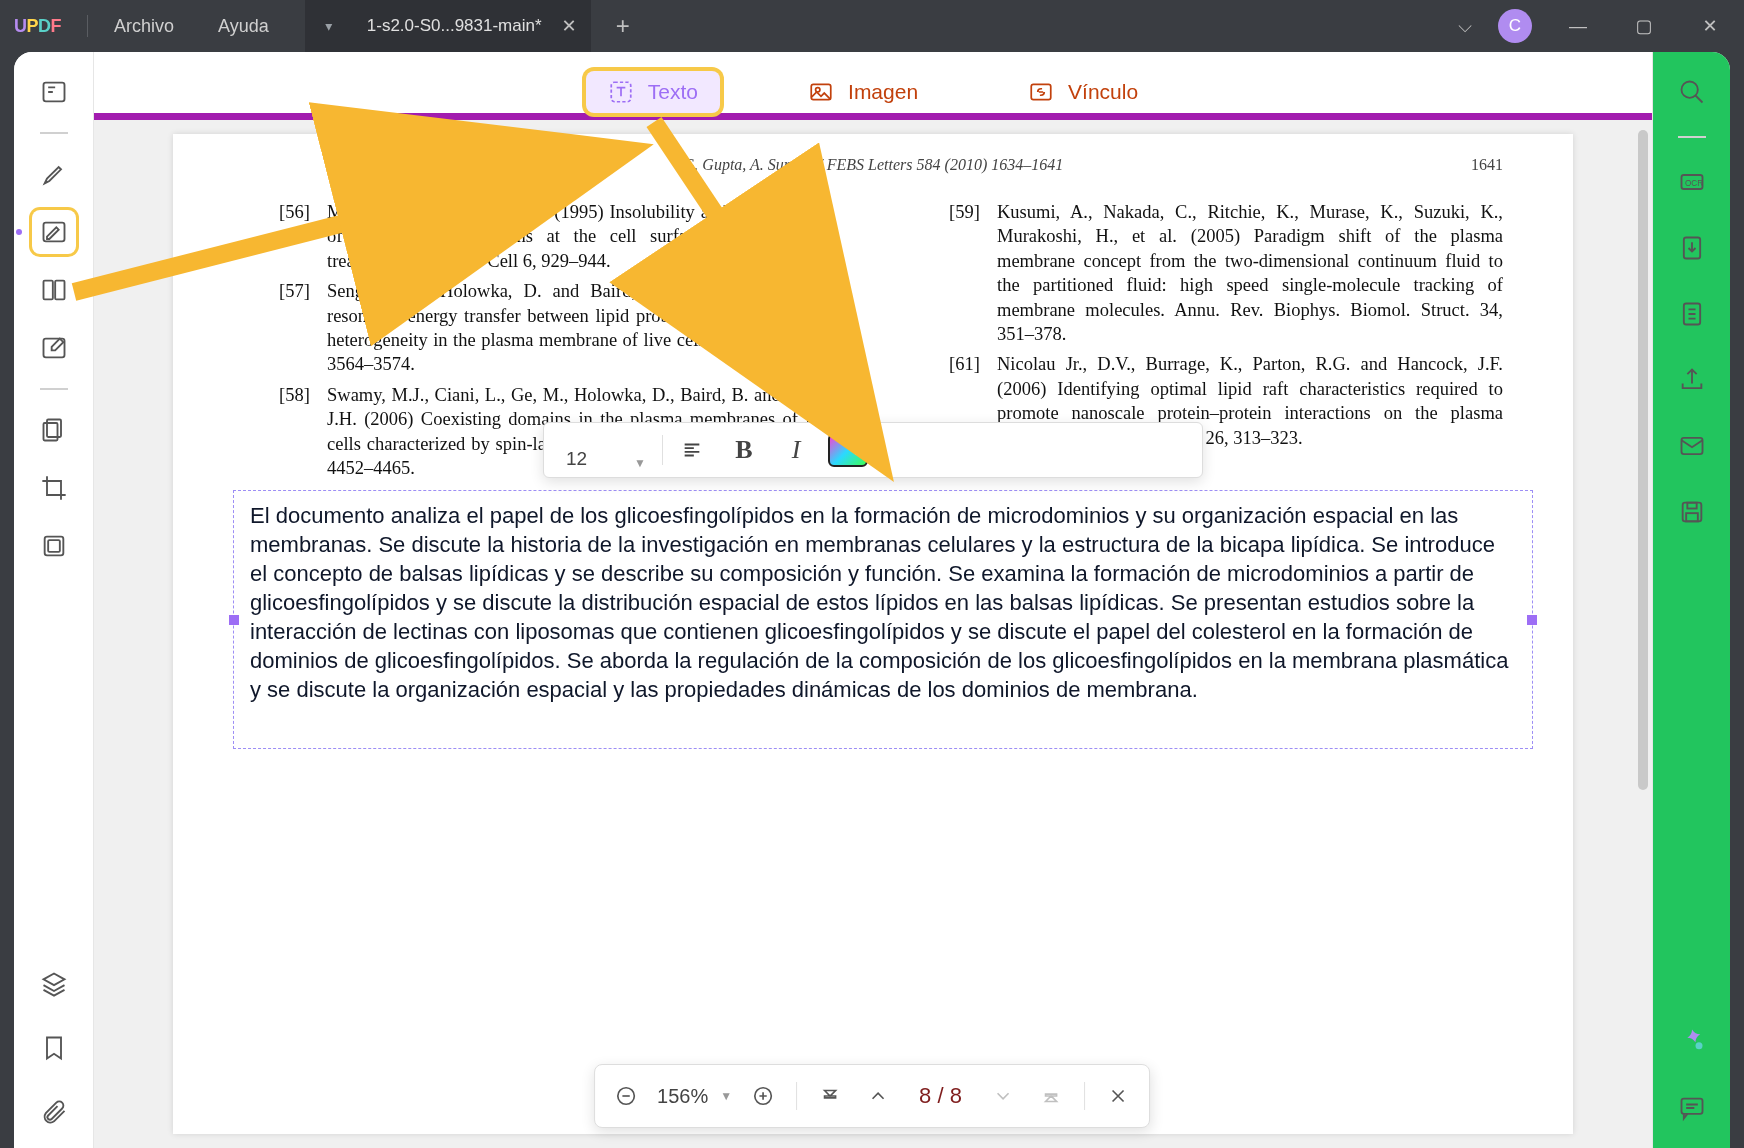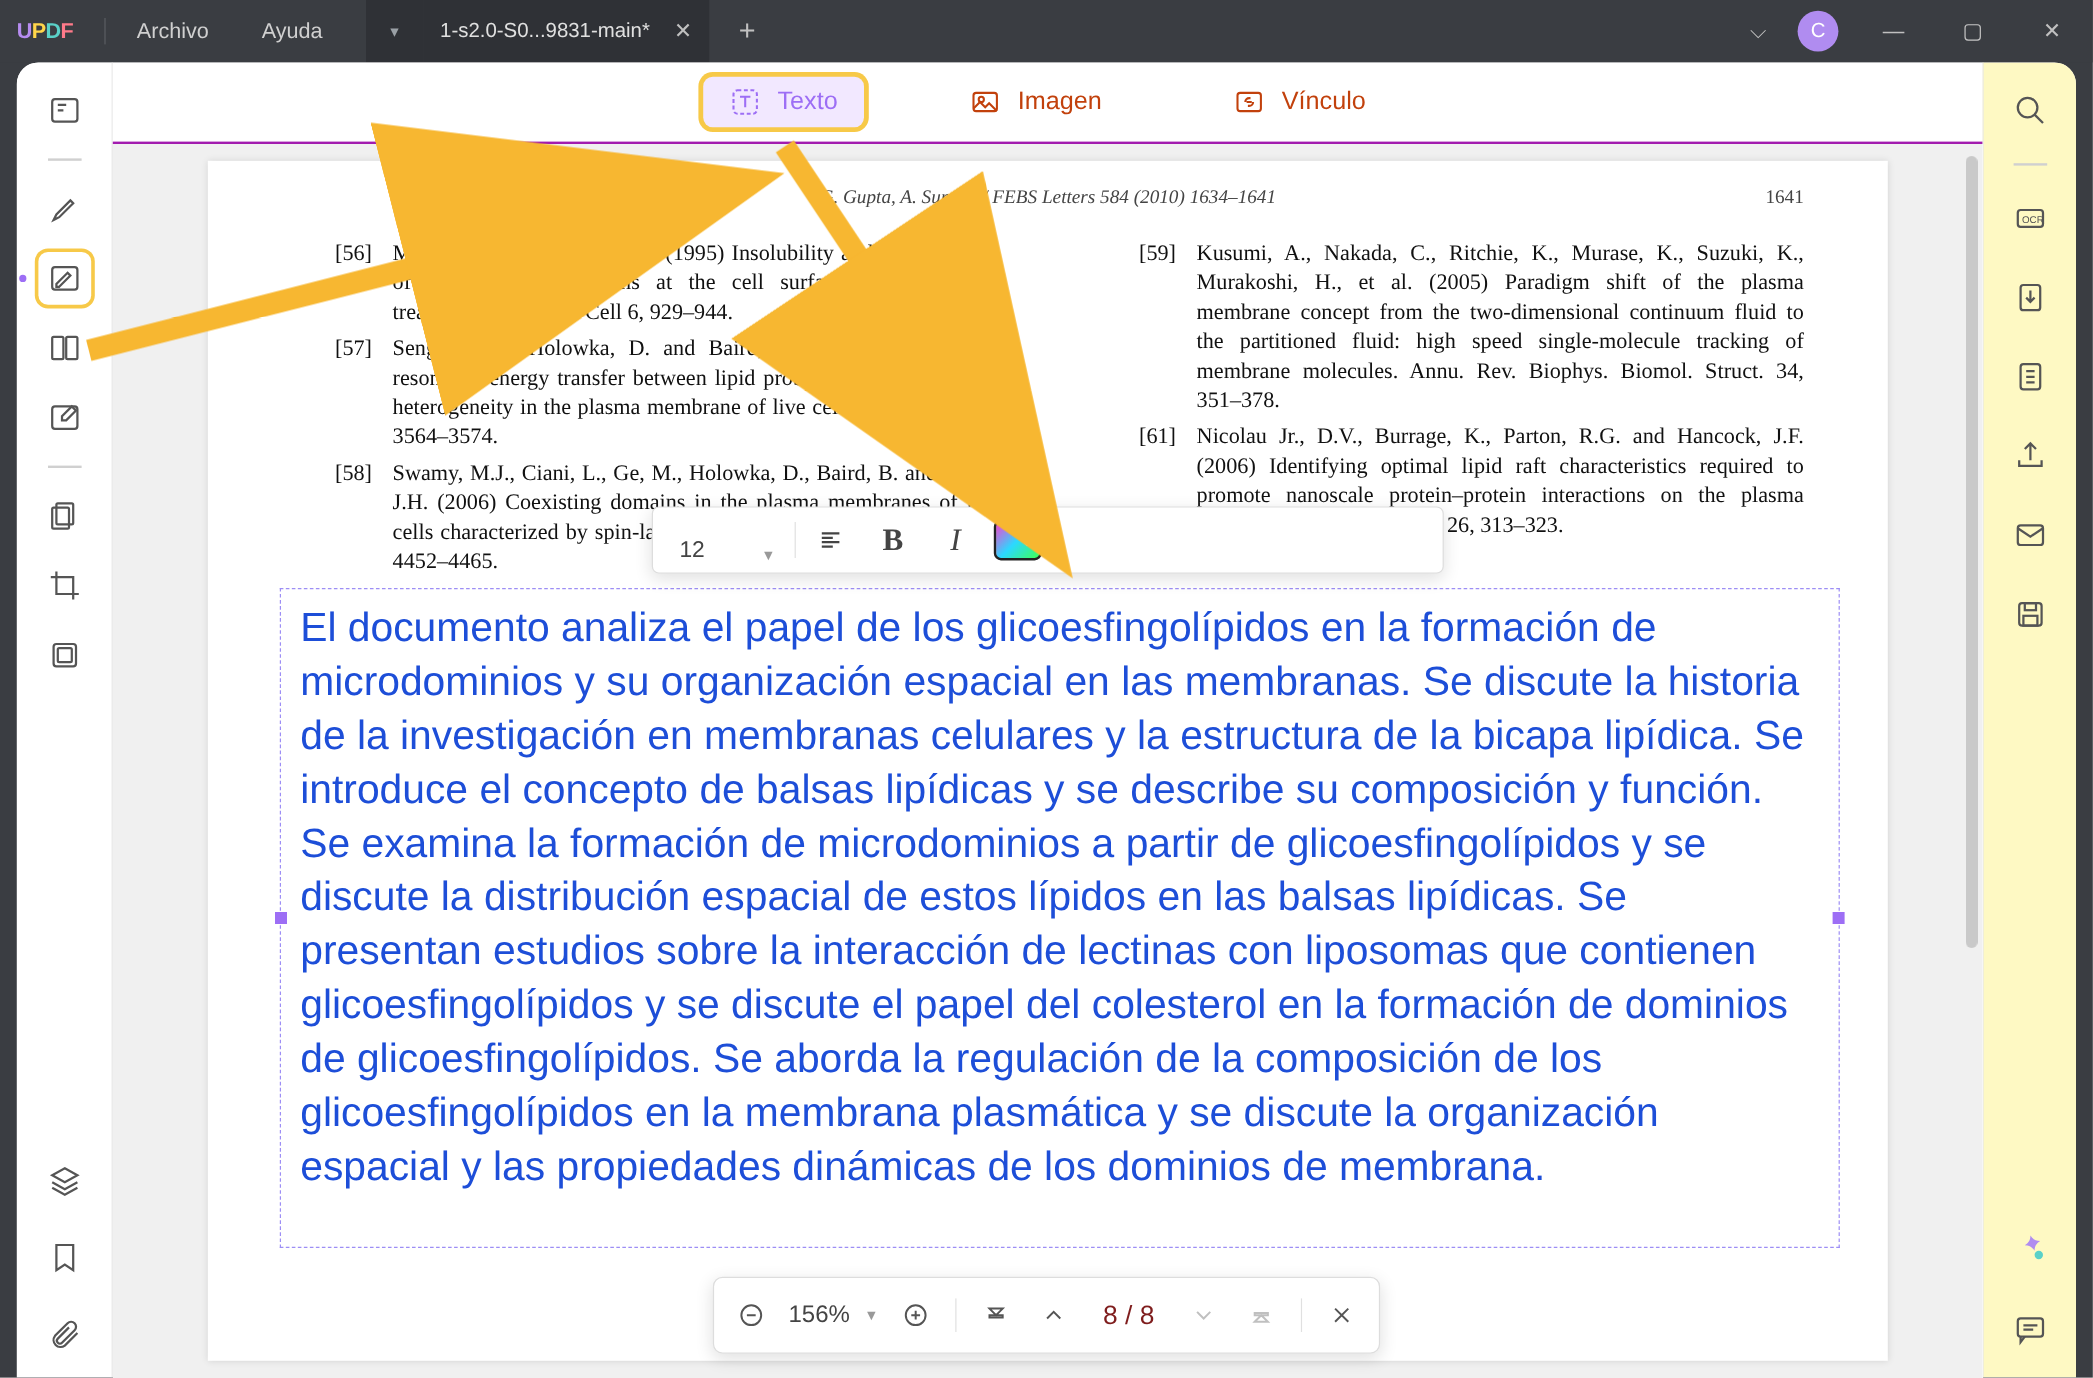--- a/index.html
+++ b/index.html
@@ -29,29 +29,29 @@
   
   .left-tb { position:absolute; left:0; top:0; bottom:0; width:80px; background:#fff; border-right:1px solid #e6e6e6; display:flex; flex-direction:column; align-items:center; padding-top:18px; gap:14px;}
   .ltool { width:44px; height:44px; display:flex; align-items:center; justify-content:center; border-radius:8px; cursor:pointer; color:#555; }
   .ltool svg { width:28px; height:28px; stroke:#555; fill:none; stroke-width:1.6;}
   .ltool.active { box-shadow:0 0 0 3px #f7c948; border-radius:8px; position:relative;}
   .ltool.active::before { content:""; position:absolute; left:-16px; top:50%; width:6px; height:6px; background:#9d6ef5; border-radius:50%; transform:translateY(-50%);}
   .ldash { width:28px; border-top:2px solid #d0d0d0; margin:4px 0;}
   .left-bottom { position:absolute; bottom:14px; left:0; right:0; display:flex; flex-direction:column; align-items:center; gap:20px;}
 
   
-  .right-tb { position:absolute; right:0; top:0; bottom:0; width:78px; background:#fef9c3; border-left:1px solid #e6e6e6; display:flex; flex-direction:column; align-items:center; padding-top:18px; gap:22px;}
+  .right-tb { position:absolute; right:0; top:0; bottom:0; width:78px; background:#22c55e; border-left:1px solid #e6e6e6; display:flex; flex-direction:column; align-items:center; padding-top:18px; gap:22px;}
   .rtool { width:44px; height:44px; display:flex; align-items:center; justify-content:center; cursor:pointer; color:#555;}
   .rtool svg { width:28px; height:28px; stroke:#555; fill:none; stroke-width:1.6;}
   .rdash { width:28px; border-top:2px solid #d0d0d0;}
   .right-bottom { position:absolute; bottom:18px; left:0; right:0; display:flex; flex-direction:column; align-items:center; gap:24px;}
   .ai-icon { width:28px; height:28px;}
 
   
-  .edit-tb { position:absolute; left:80px; right:78px; top:0; height:68px; background:#fff; border-bottom:2px solid #a21caf; display:flex; align-items:center; justify-content:center; gap:66px;}
+  .edit-tb { position:absolute; left:80px; right:78px; top:0; height:68px; background:#fff; border-bottom:7px solid #a21caf; display:flex; align-items:flex-end; justify-content:center; gap:66px;}
   .edit-btn { display:flex; align-items:center; gap:14px; font-size:21px; color:#c2410c; cursor:pointer; padding:8px 22px; border-radius:8px;}
   .edit-btn.active { color:#9d6ef5; box-shadow:0 0 0 4px #f7c948; background:#f2e8ff;}
   .edit-btn svg { width:26px; height:26px; stroke:currentColor; fill:none; stroke-width:1.6;}
 
   
   .docwrap { position:absolute; left:80px; right:78px; top:68px; bottom:0; overflow:auto; background:#f0f0f0;}
   .page { margin:14px auto 40px; width:1400px; min-height:1000px; background:#fff; box-shadow:0 0 6px rgba(0,0,0,.12); position:relative; padding:22px 70px 60px;}
   .runhead { text-align:center; font-family:"Times New Roman",serif; font-style:italic; font-size:16px; color:#444; position:relative;}
   .pgnum { position:absolute; right:0; top:0; font-style:normal;}
   .refcols { display:flex; gap:80px; margin-top:26px; font-family:"Times New Roman",serif; font-size:18.5px; line-height:1.32; color:#111;}
@@ -66,21 +66,21 @@
   .fmt-font { width:220px; height:40px; display:flex; align-items:center; justify-content:space-between; padding:0 10px; font-size:19px; color:#444; cursor:pointer;}
   .fmt-div { width:1px; height:30px; background:#e0e0e0;}
   .fmt-btn { width:46px; height:40px; display:flex; align-items:center; justify-content:center; cursor:pointer; font-size:22px; color:#444;}
   .fmt-bold { font-weight:700; font-family:"Times New Roman",serif; font-size:26px;}
   .fmt-italic { font-style:italic; font-family:"Times New Roman",serif; font-size:26px;}
   .fmt-color { width:40px; height:34px; border-radius:6px; background:linear-gradient(135deg,#ff3dd0 0%,#2bd9ff 50%,#3dff56 100%); border:2px solid #222; display:flex; align-items:center; justify-content:flex-end;}
   .fmt-color-chev { font-size:14px; color:#fff; padding-right:4px;}
   .chev { font-size:12px; color:#999;}
 
   
-  .textbox { position:absolute; left:60px; right:40px; top:356px; border:1.5px dashed #9d8ef5; padding:10px 16px 44px; font-size:34px; line-height:1.32; color:#1d4ed8; font-family:"Segoe UI",sans-serif;}
+  .textbox { position:absolute; left:60px; right:40px; top:356px; border:1.5px dashed #9d8ef5; padding:10px 16px 44px; font-size:22px; line-height:1.32; color:#0f172a; font-family:"Segoe UI",sans-serif;}
   .handle { position:absolute; width:10px; height:10px; background:#9d6ef5;}
   .handle.l { left:-5px; top:50%; transform:translateY(-50%);}
   .handle.r { right:-5px; top:50%; transform:translateY(-50%);}
 
   
   .arrow { position:absolute; pointer-events:none; z-index:5;}
   .arrow svg { overflow:visible; }
 
   
   .vscroll { position:absolute; right:82px; top:78px; width:10px; height:660px; background:transparent;}

